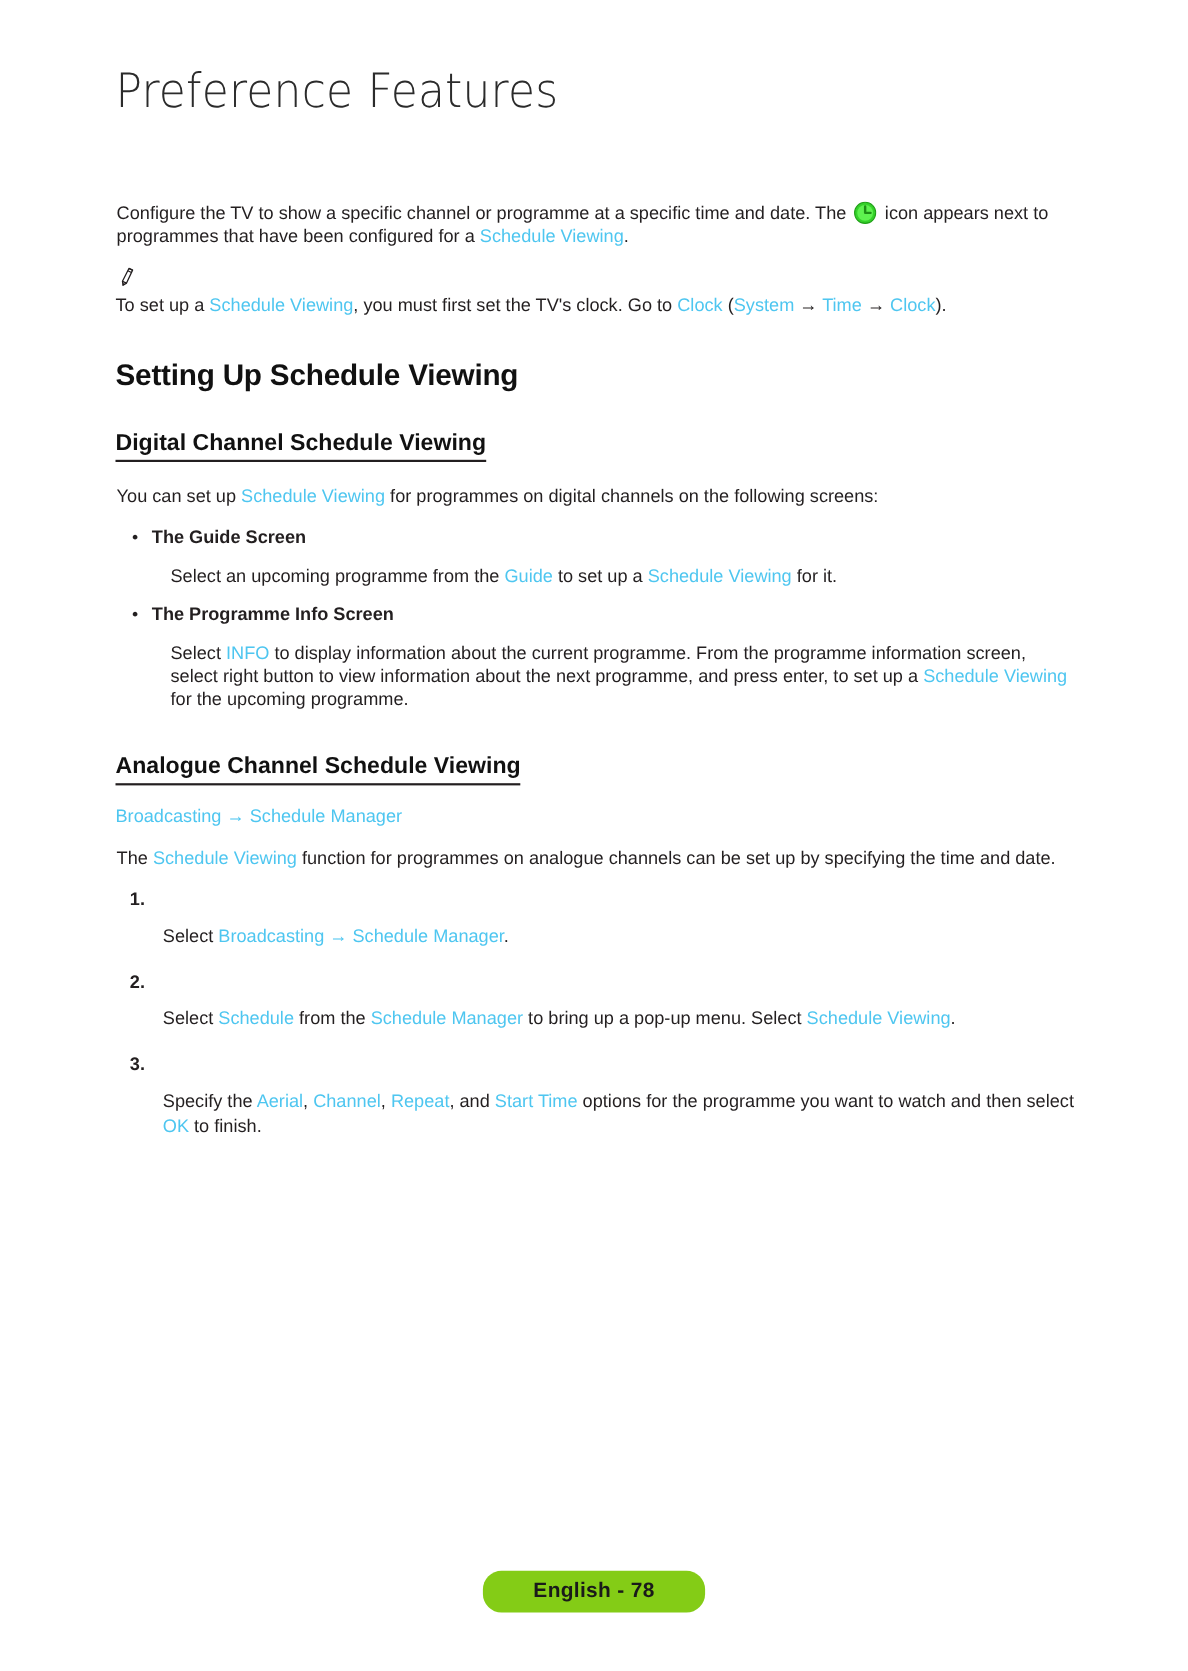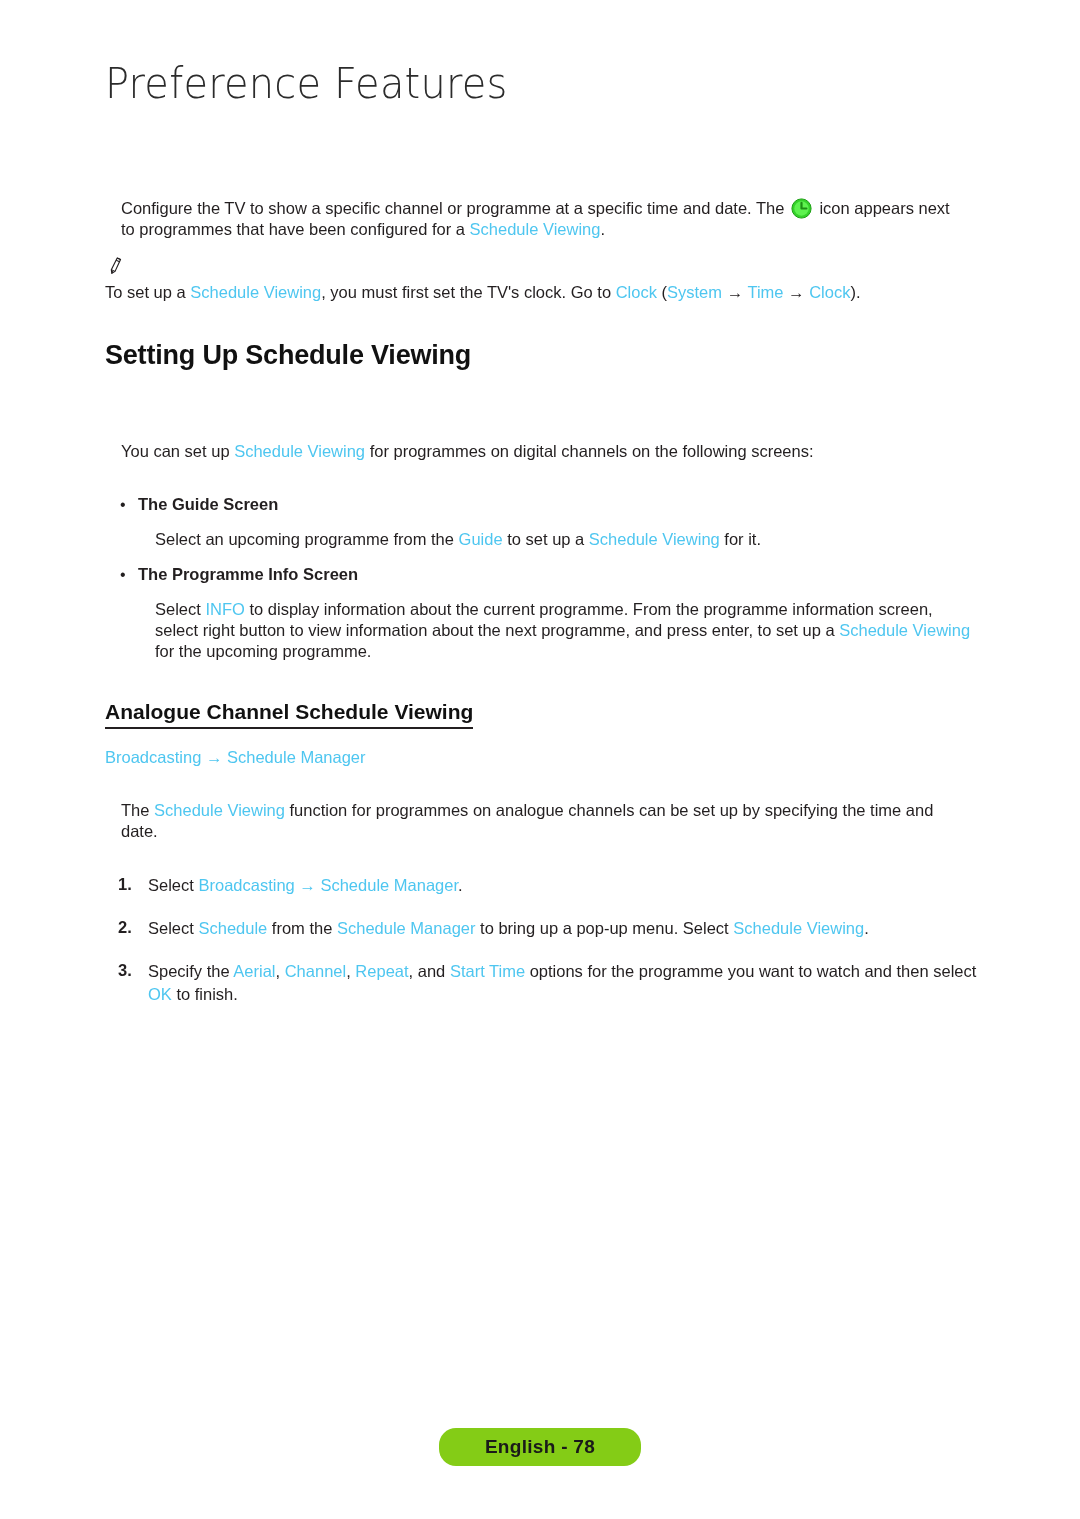--- a/index.html
+++ b/index.html
@@ -59,21 +59,21 @@
   }
 
   
   .content {
     position: absolute;
     left: 105px;
     top: 182px;
     width: 875px;
   }
   p, .para {
-    margin: 16px;
+    margin: 1px;
     font-size: 16.5px;
     line-height: 21px;
     color: #231f20;
   }
   .lnk { color: #4ec6f0; }
 
   .para-main {
     margin-bottom: 14px;
   }
 
@@ -169,20 +169,21 @@
     font-size: 16.5px;
     font-weight: bold;
     line-height: 21px;
     color: #231f20;
   }
   .num-text {
     flex: 1 1 auto;
     font-size: 16.5px;
     line-height: 23px;
     color: #231f20;
+    margin-top: 32px;
   }
   .sp-14 { height: 14px; }
   .sp-16 { height: 16px; }
   .sp-18 { height: 18px; }
   .sp-20 { height: 20px; }
   .sp-34 { height: 34px; }
   .sp-38 { height: 38px; }
 
   
   .footer {
@@ -240,20 +241,21 @@
     </div>
 
     <div class="sp-38"></div>
 
     
     <h2 class="h-major">Setting Up Schedule Viewing</h2>
 
     <div class="sp-34"></div>
 
     
+    <h3 class="h-minor">Digital Channel Schedule Viewing</h3>
 
     <div class="sp-20"></div>
 
     <div class="para">
       <span>You can set up</span>
       <span class="lnk">Schedule Viewing</span>
       <span>for programmes on digital channels on the following screens:</span>
     </div>
 
     <div class="sp-16"></div>

